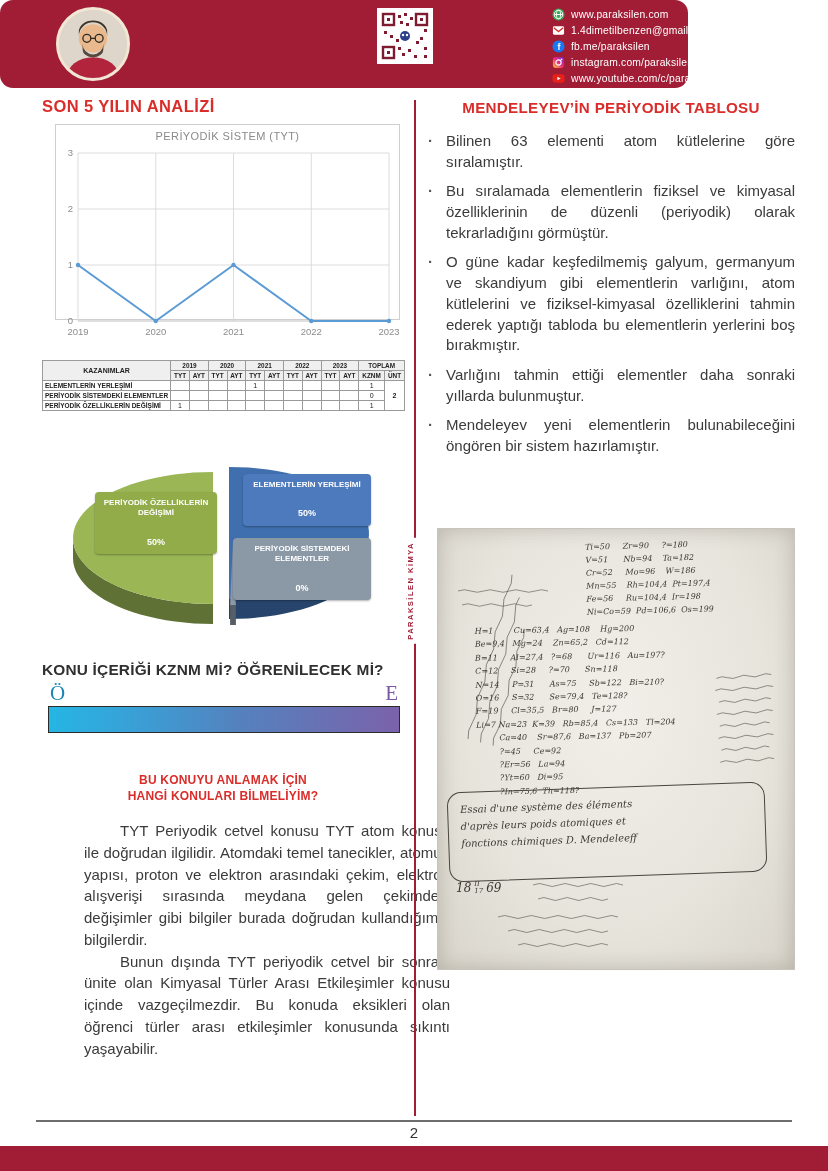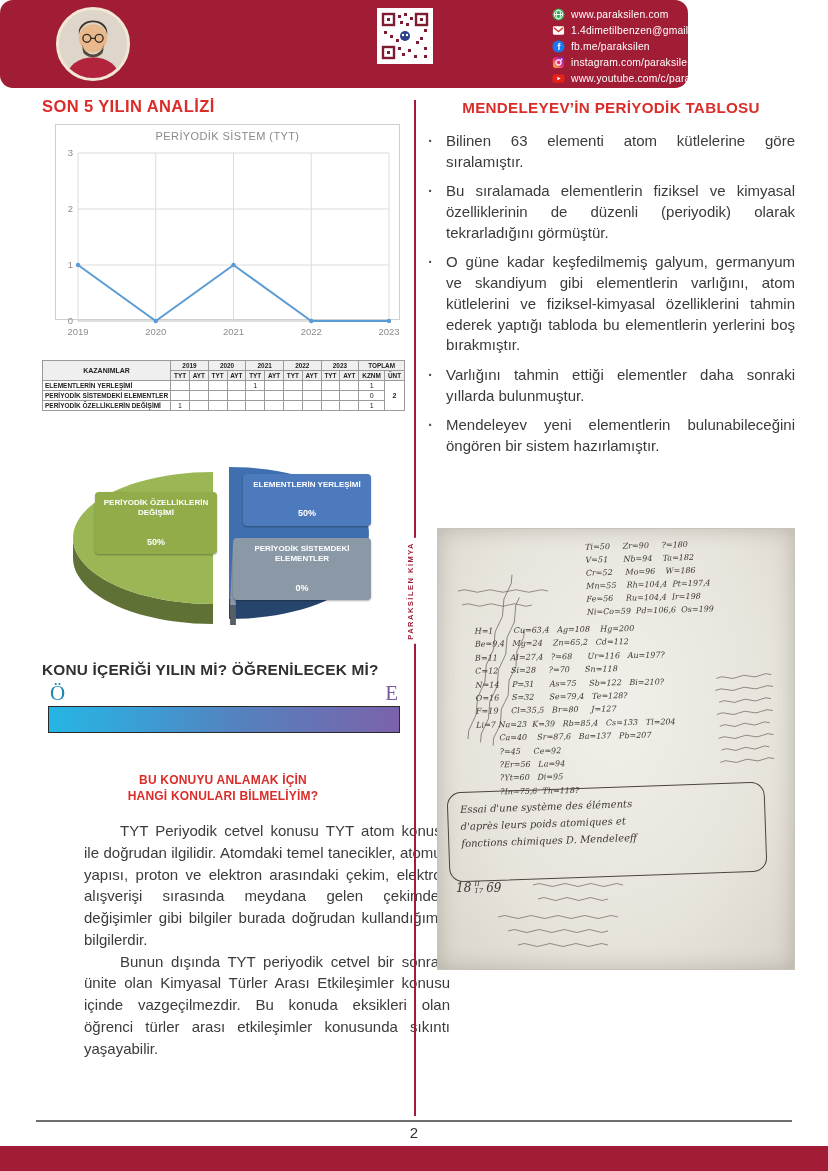--- a/index.html
+++ b/index.html
@@ -339,21 +339,21 @@
     <div class="plabel pl-gray">
       <span>PERİYODİK SİSTEMDEKİ ELEMENTLER</span>
       <b>0%</b>
     </div>
     <div class="plabel pl-green">
       <span>PERİYODİK ÖZELLİKLERİN DEĞİŞİMİ</span>
       <b>50%</b>
     </div>
   </div>
 
-  <h2 class="h-ezber">KONU İÇERİĞİ YILIN Mİ? ÖĞRENİLECEK Mİ?</h2>
+  <h2 class="h-ezber">KONU İÇERİĞİ KZNM Mİ? ÖĞRENİLECEK Mİ?</h2>
 
   <div class="scale">
     <div class="scale-letters">
       <span class="oletter">Ö</span>
       <span class="eletter">E</span>
     </div>
     <div class="scale-bar"></div>
   </div>
 
   <h2 class="h-prior">

